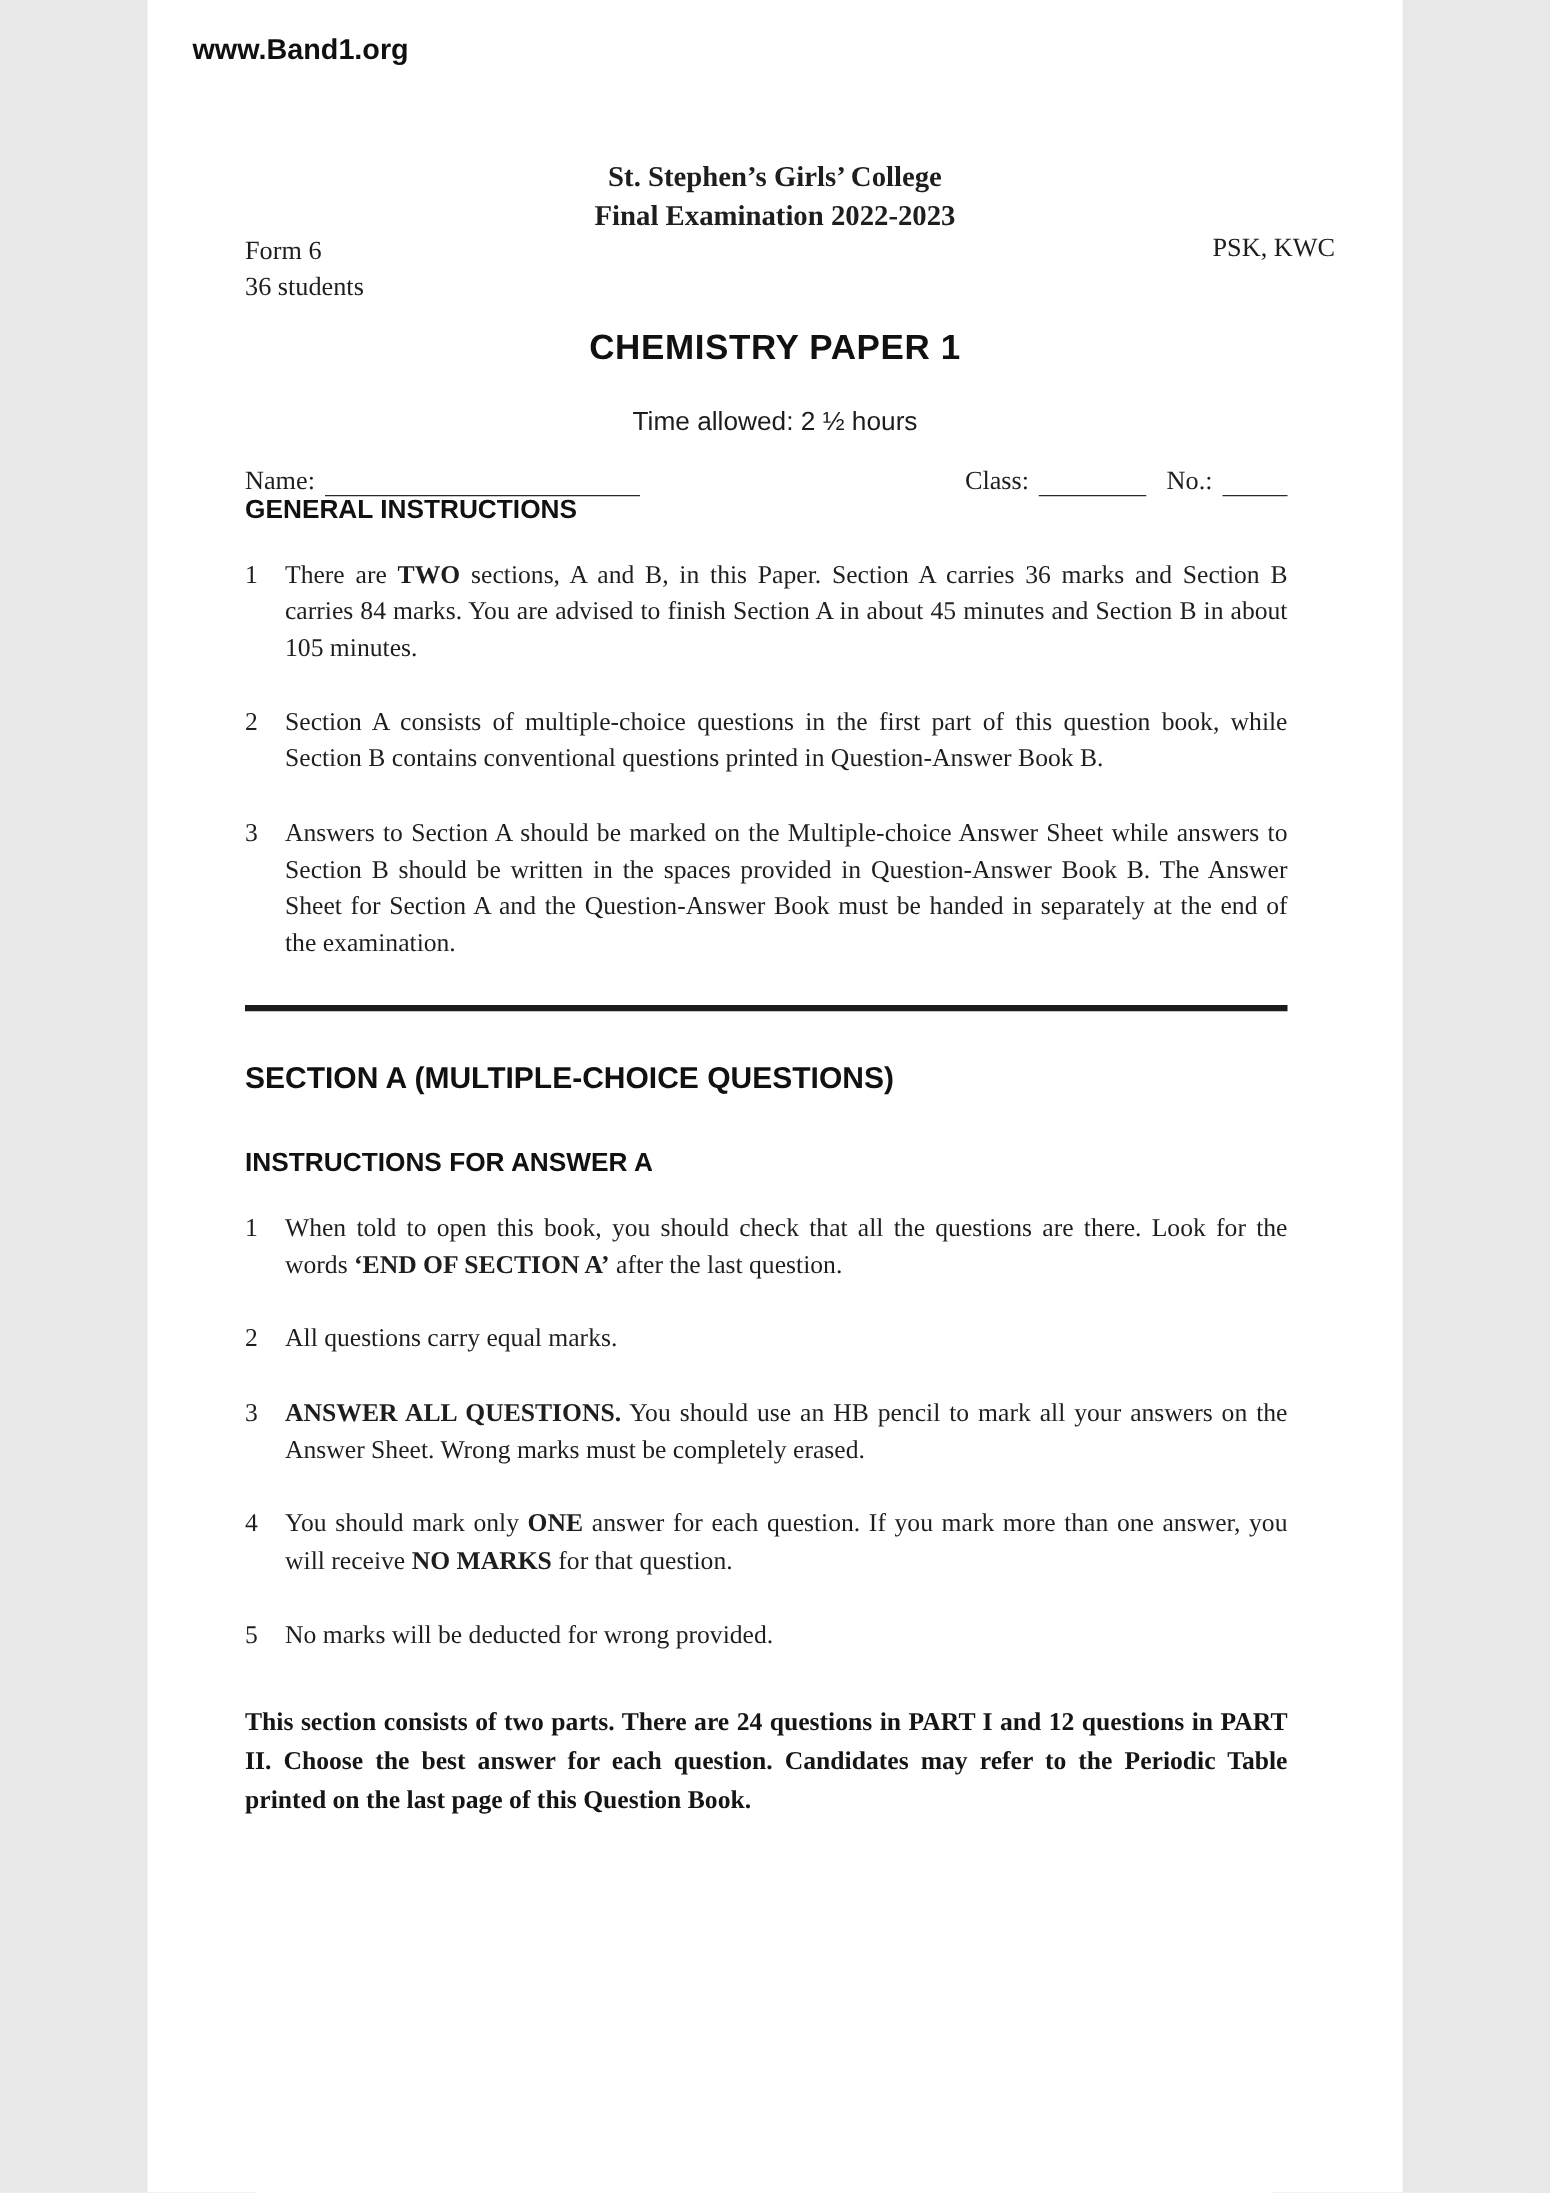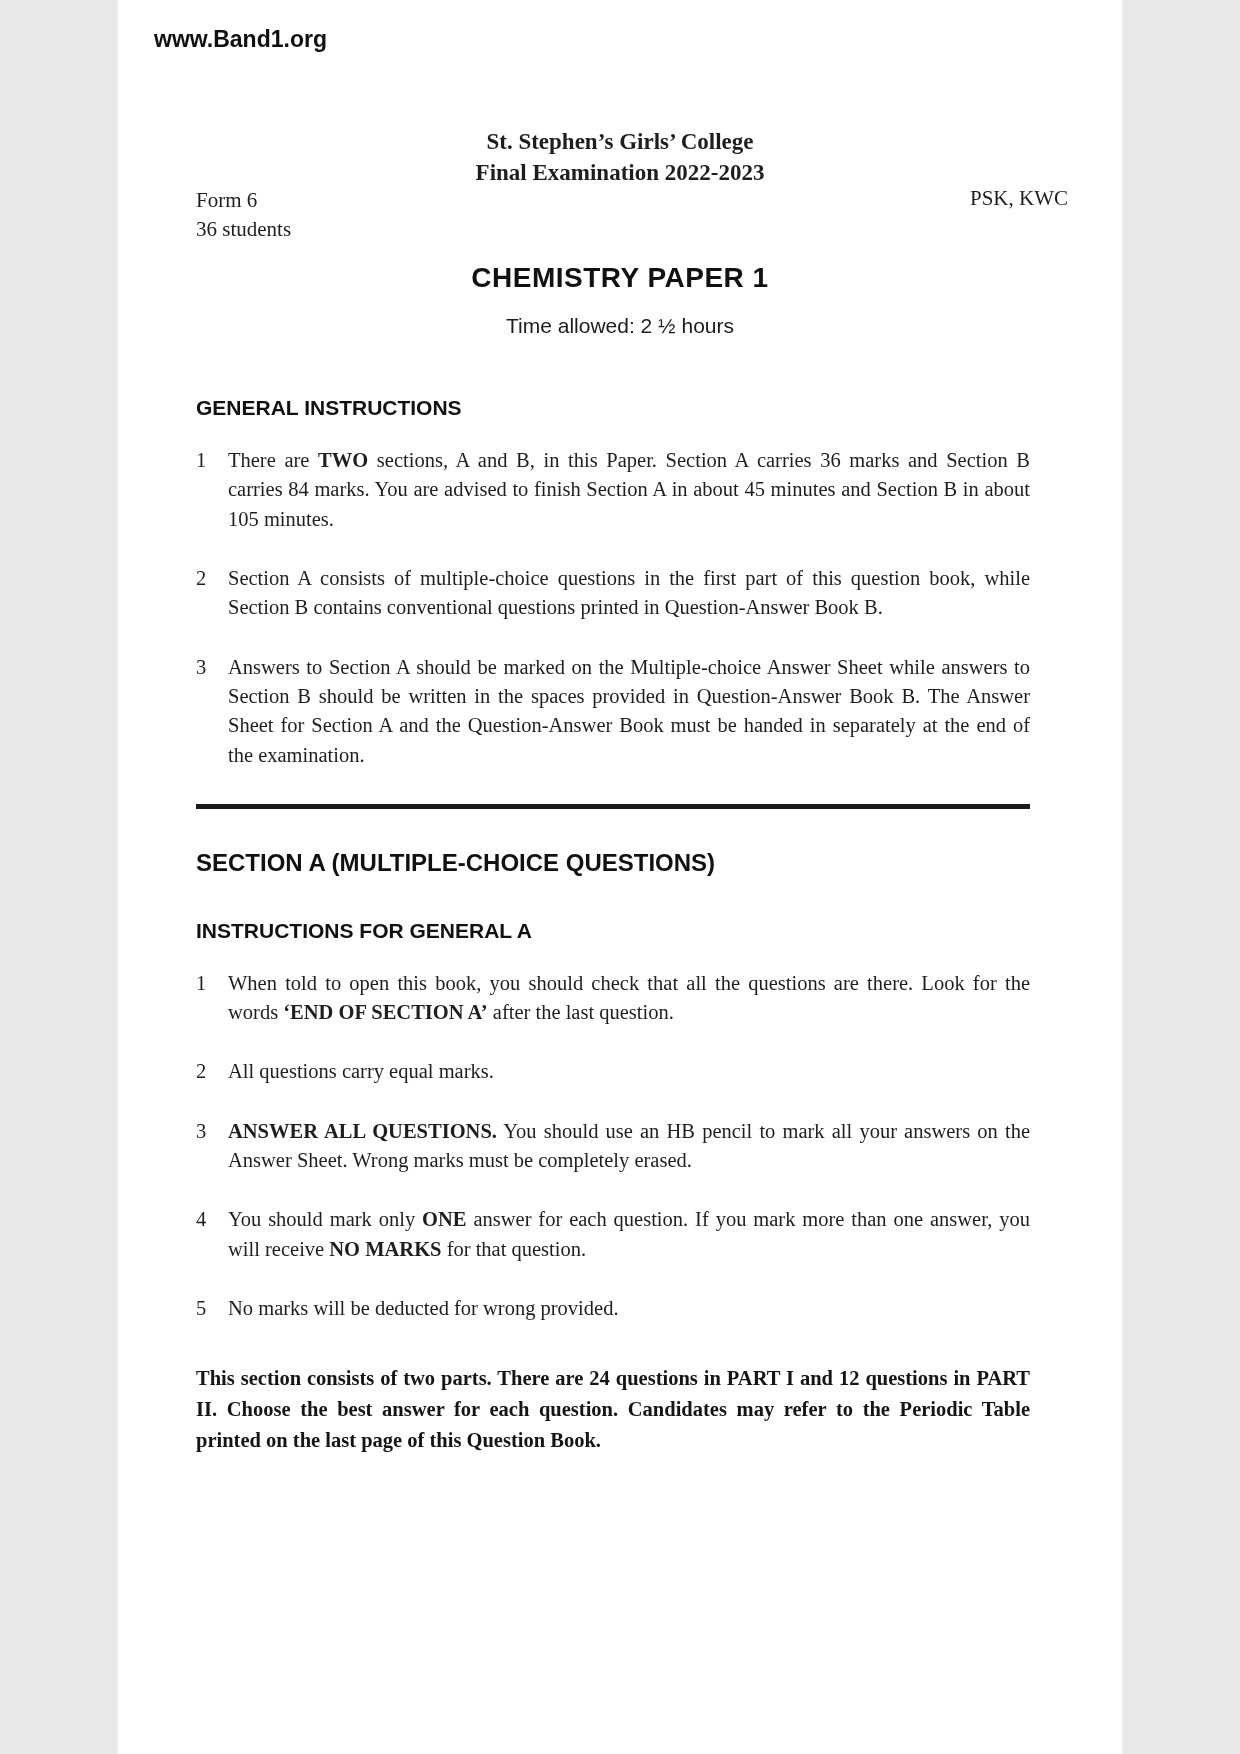--- a/index.html
+++ b/index.html
@@ -27,21 +27,21 @@
   }
   .teacher-block{
     position:absolute; left:852px; top:186px; font-size:21px;
   }
   .paper-title{
     position:absolute; top:262px; left:0; width:100%; text-align:center;
     font-family:"Liberation Sans", sans-serif;
     font-weight:bold; font-size:28px; letter-spacing:0.5px; color:#111;
   }
   .time-allowed{
-    position:absolute; top:314px; left:0; width:100%; text-align:center;
+    position:absolute; top:326px; left:0; width:100%; text-align:center;
     font-family:"Liberation Sans", sans-serif; font-size:21px; color:#1c1c1c;
   }
   .name-row{
     position:absolute; left:78px; right:92px; top:372px;
     font-size:21px; display:flex; align-items:flex-end;
   }
   .fill-line{
     display:inline-block; border-bottom:1.6px solid #2b2b2b; height:1.1em;
     margin-left:8px;
   }
@@ -94,20 +94,29 @@
     <div>Form 6</div>
     <div>36 students</div>
   </div>
 
   <div class="teacher-block">PSK, KWC</div>
 
   <div class="paper-title">CHEMISTRY PAPER 1</div>
 
   <div class="time-allowed">Time allowed: 2 ½ hours</div>
 
+  <div class="name-row">
+    <span>Name:</span>
+    <span class="fill-line name-line"></span>
+    <span class="flex-spacer"></span>
+    <span>Class:</span>
+    <span class="fill-line class-line"></span>
+    <span>No.:</span>
+    <span class="fill-line no-line"></span>
+  </div>
 
   <div class="content">
 
     <div class="sans-heading">GENERAL INSTRUCTIONS</div>
 
     <div class="item">
       <div class="num">1</div>
       <div class="txt"><span>There are </span><span class="seg-b">TWO</span><span> sections, A and B, in this Paper. Section A carries 36 marks and Section B carries 84 marks. You are advised to finish Section A in about 45 minutes and Section B in about 105 minutes.</span></div>
     </div>
     <div class="item">
@@ -116,21 +125,21 @@
     </div>
     <div class="item">
       <div class="num">3</div>
       <div class="txt"><span>Answers to Section A should be marked on the Multiple-choice Answer Sheet while answers to Section B should be written in the spaces provided in Question-Answer Book B. The Answer Sheet for Section A and the Question-Answer Book must be handed in separately at the end of the examination.</span></div>
     </div>
 
     <div class="rule"></div>
 
     <div class="section-a-heading">SECTION A (MULTIPLE-CHOICE QUESTIONS)</div>
 
-    <div class="sans-heading">INSTRUCTIONS FOR GENERAL A</div>
+    <div class="sans-heading">INSTRUCTIONS FOR ANSWER A</div>
 
     <div class="item">
       <div class="num">1</div>
       <div class="txt"><span>When told to open this book, you should check that all the questions are there. Look for the words </span><span class="seg-b">‘END OF SECTION A’</span><span> after the last question.</span></div>
     </div>
     <div class="item">
       <div class="num">2</div>
       <div class="txt"><span>All questions carry equal marks.</span></div>
     </div>
     <div class="item">

